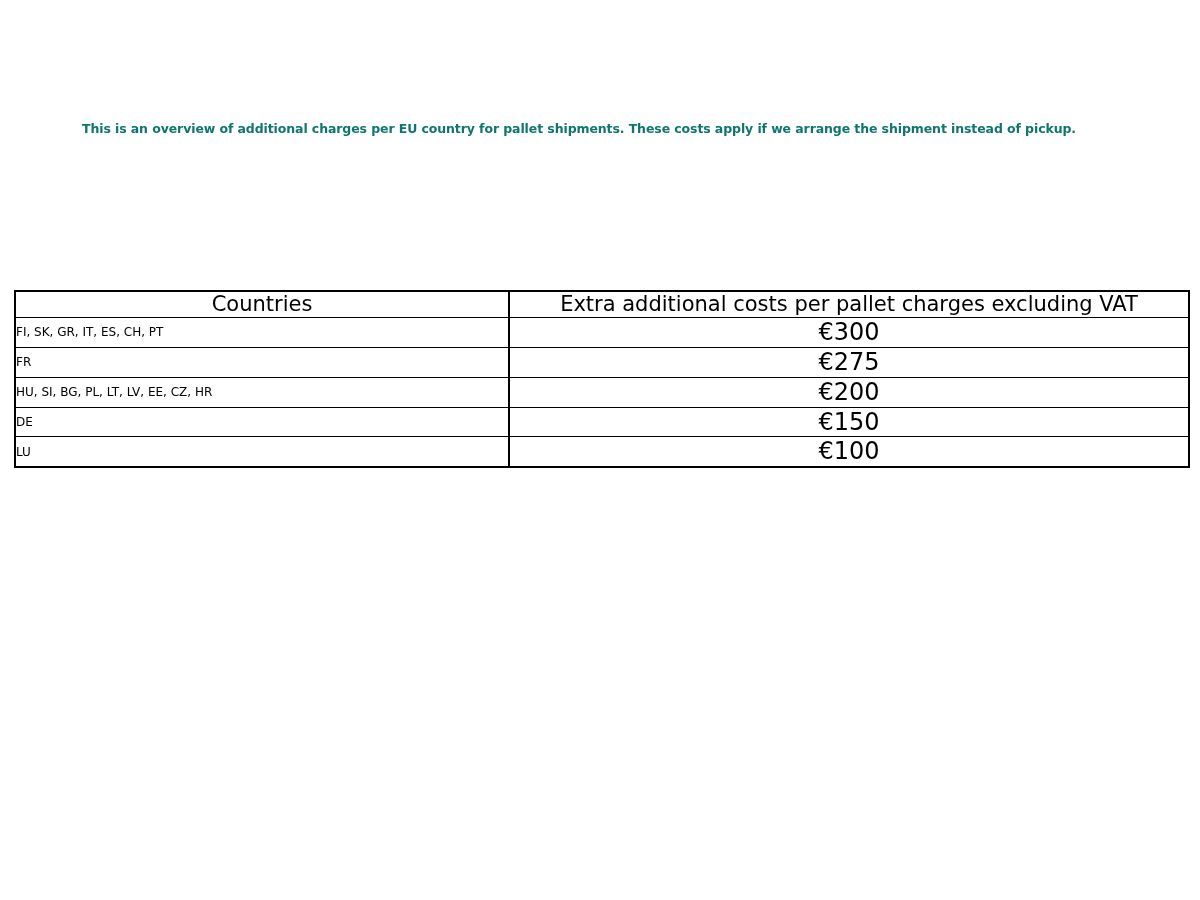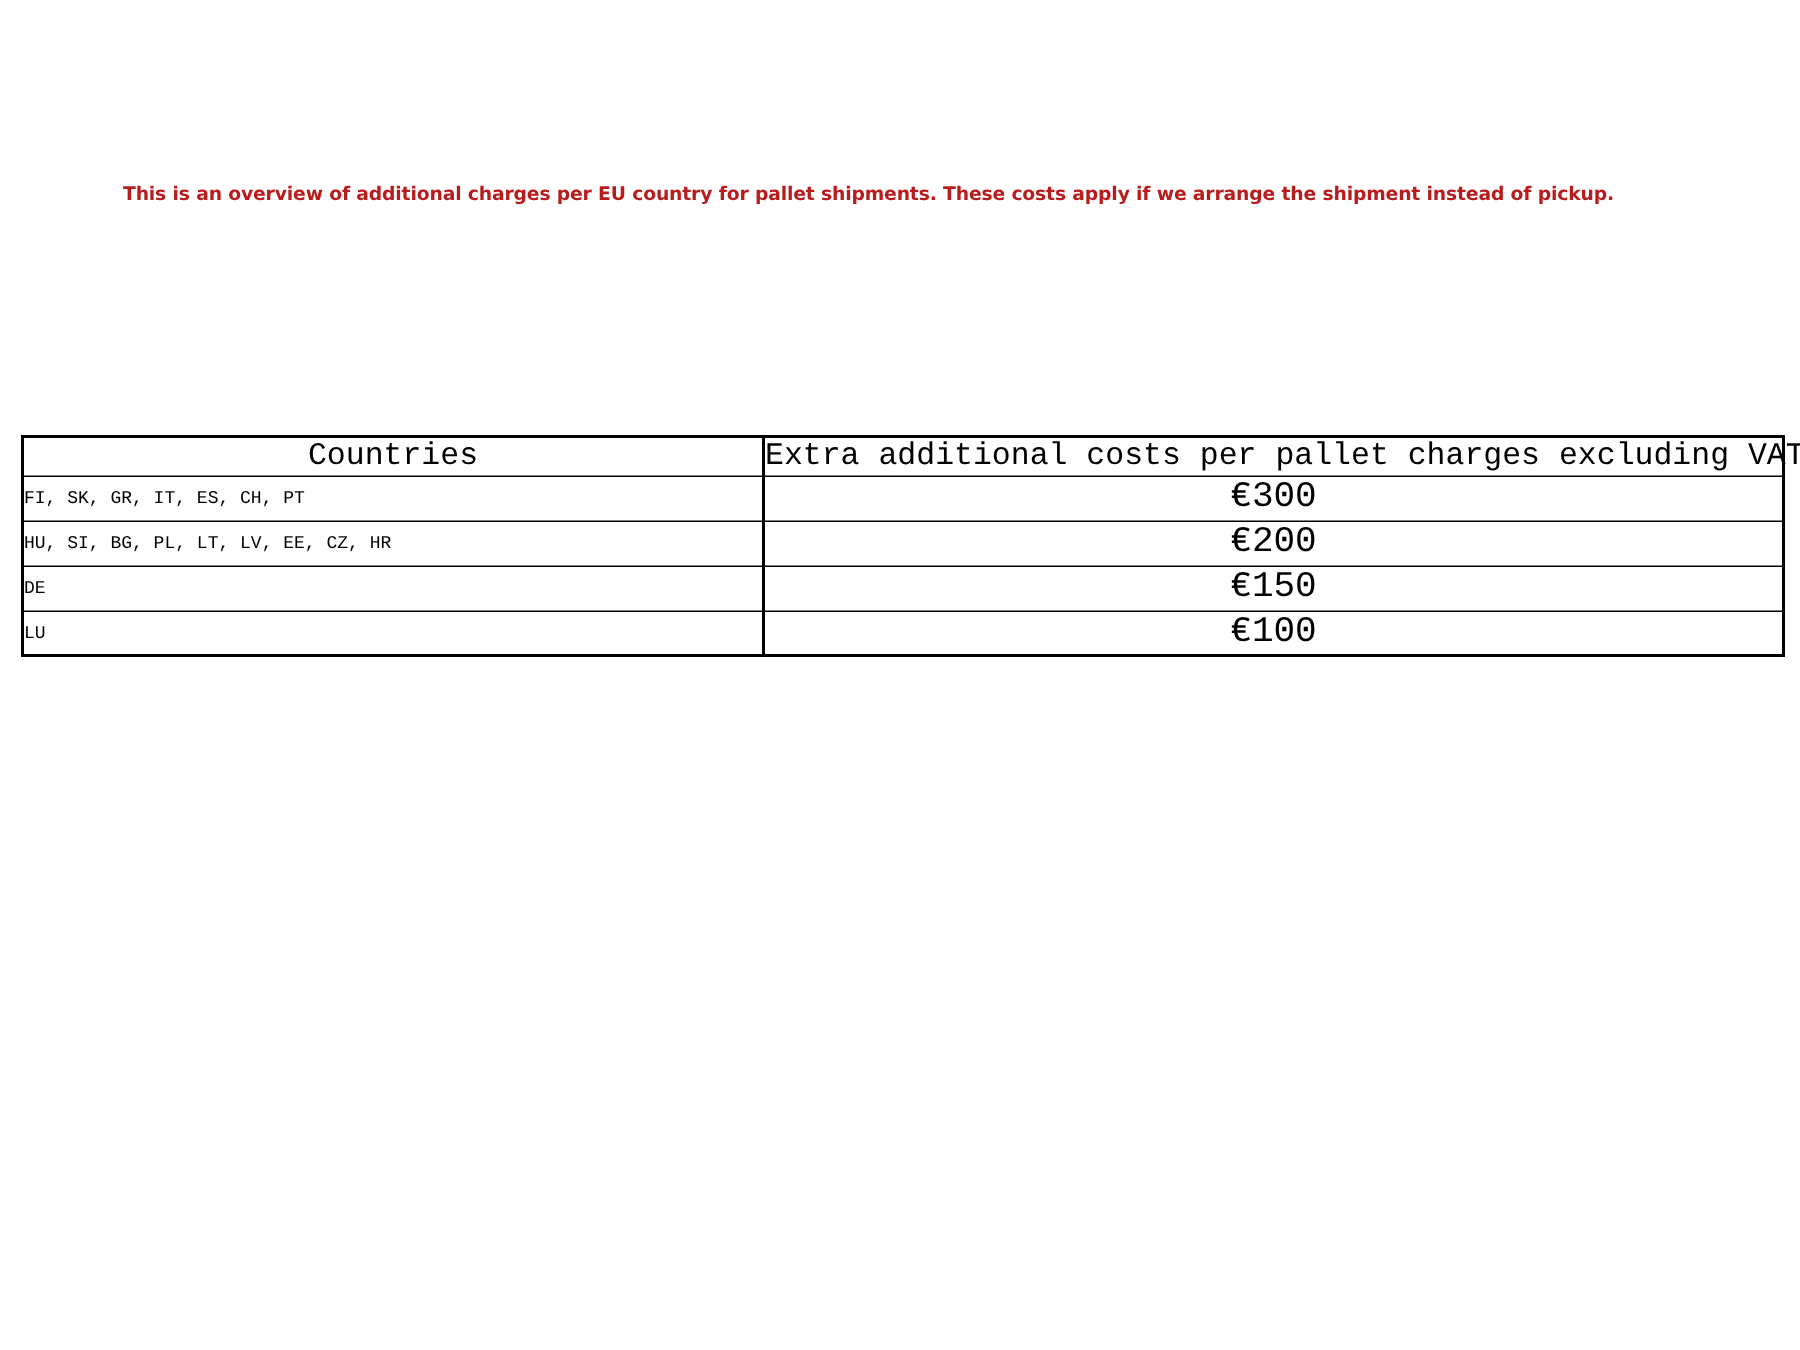--- a/index.html
+++ b/index.html
@@ -18,42 +18,41 @@
 
   .intro {
     position: absolute;
     top: 121px;
     left: 82px;
     width: 1060px;
     font-size: 12.5px;
     font-weight: bold;
     line-height: 1.3;
     letter-spacing: -0.1px;
-    color: #b91c1c;
+    color: #0f766e;
   }
 
   .table-wrap {
     position: absolute;
     top: 290px;
     left: 14px;
     width: 1172px;
   }
 
   table.charges {
     border-collapse: collapse;
     table-layout: fixed;
     width: 100%;
     border: 2px solid #000000;
   }
 
   table.charges td {
     border: 1px solid #000000;
     padding: 0;
     vertical-align: middle;
-    font-family: Liberation Mono, monospace;
   }
 
   table.charges .col-country { width: 492px; }
   table.charges .col-cost { width: 678px; }
 
   .hdr-cell {
     text-align: center;
     font-size: 21px;
     line-height: 1.2;
     padding: 13px 6px 14px 6px;
@@ -95,20 +94,24 @@
     <tbody>
       <tr>
         <td class="col-country hdr-cell">Countries</td>
         <td class="col-cost hdr-cell">Extra additional costs per pallet charges excluding VAT</td>
       </tr>
       <tr>
         <td class="col-country country-cell">FI, SK, GR, IT, ES, CH, PT</td>
         <td class="col-cost cost-cell">€300</td>
       </tr>
       <tr>
+        <td class="col-country country-cell">FR</td>
+        <td class="col-cost cost-cell">€275</td>
+      </tr>
+      <tr>
         <td class="col-country country-cell">HU, SI, BG, PL, LT, LV, EE, CZ, HR</td>
         <td class="col-cost cost-cell">€200</td>
       </tr>
       <tr>
         <td class="col-country country-cell">DE</td>
         <td class="col-cost cost-cell">€150</td>
       </tr>
       <tr>
         <td class="col-country country-cell">LU</td>
         <td class="col-cost cost-cell">€100</td>

